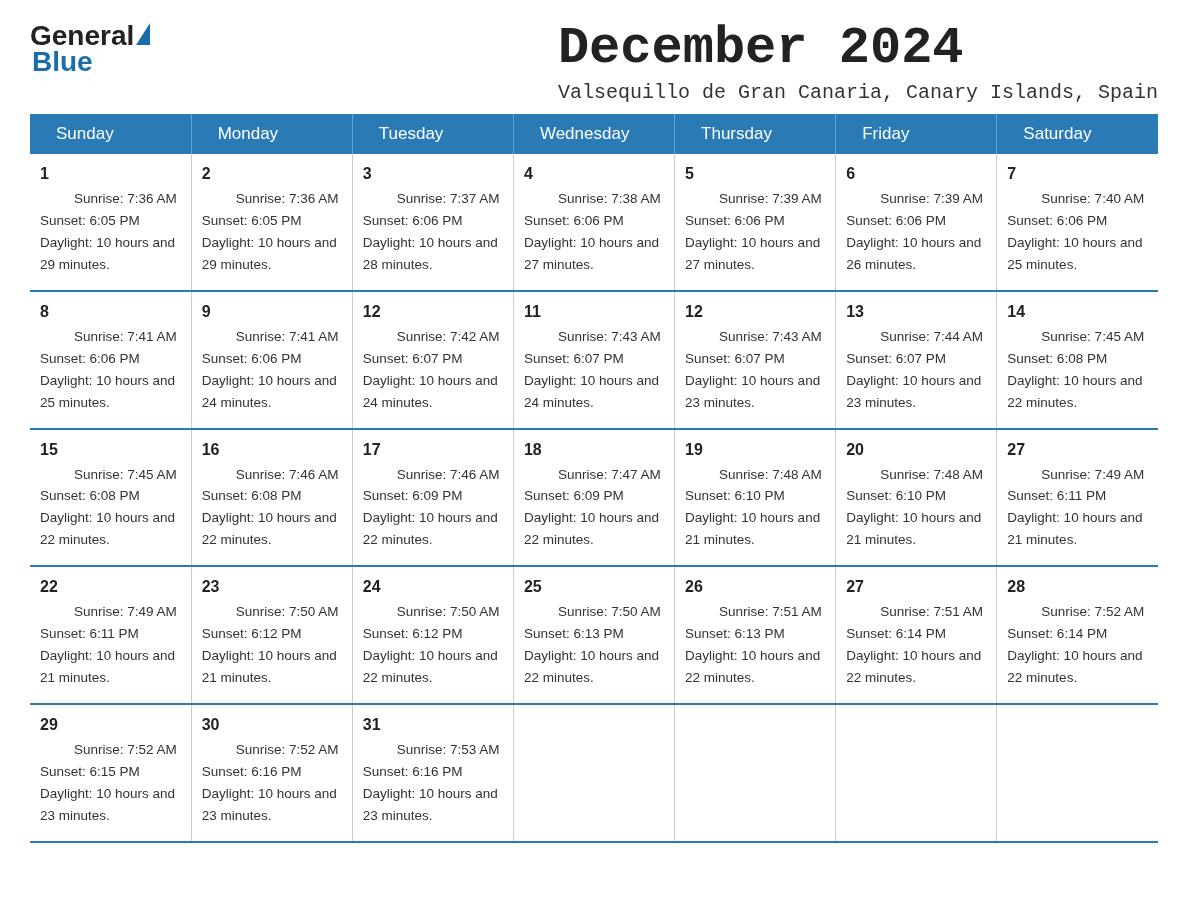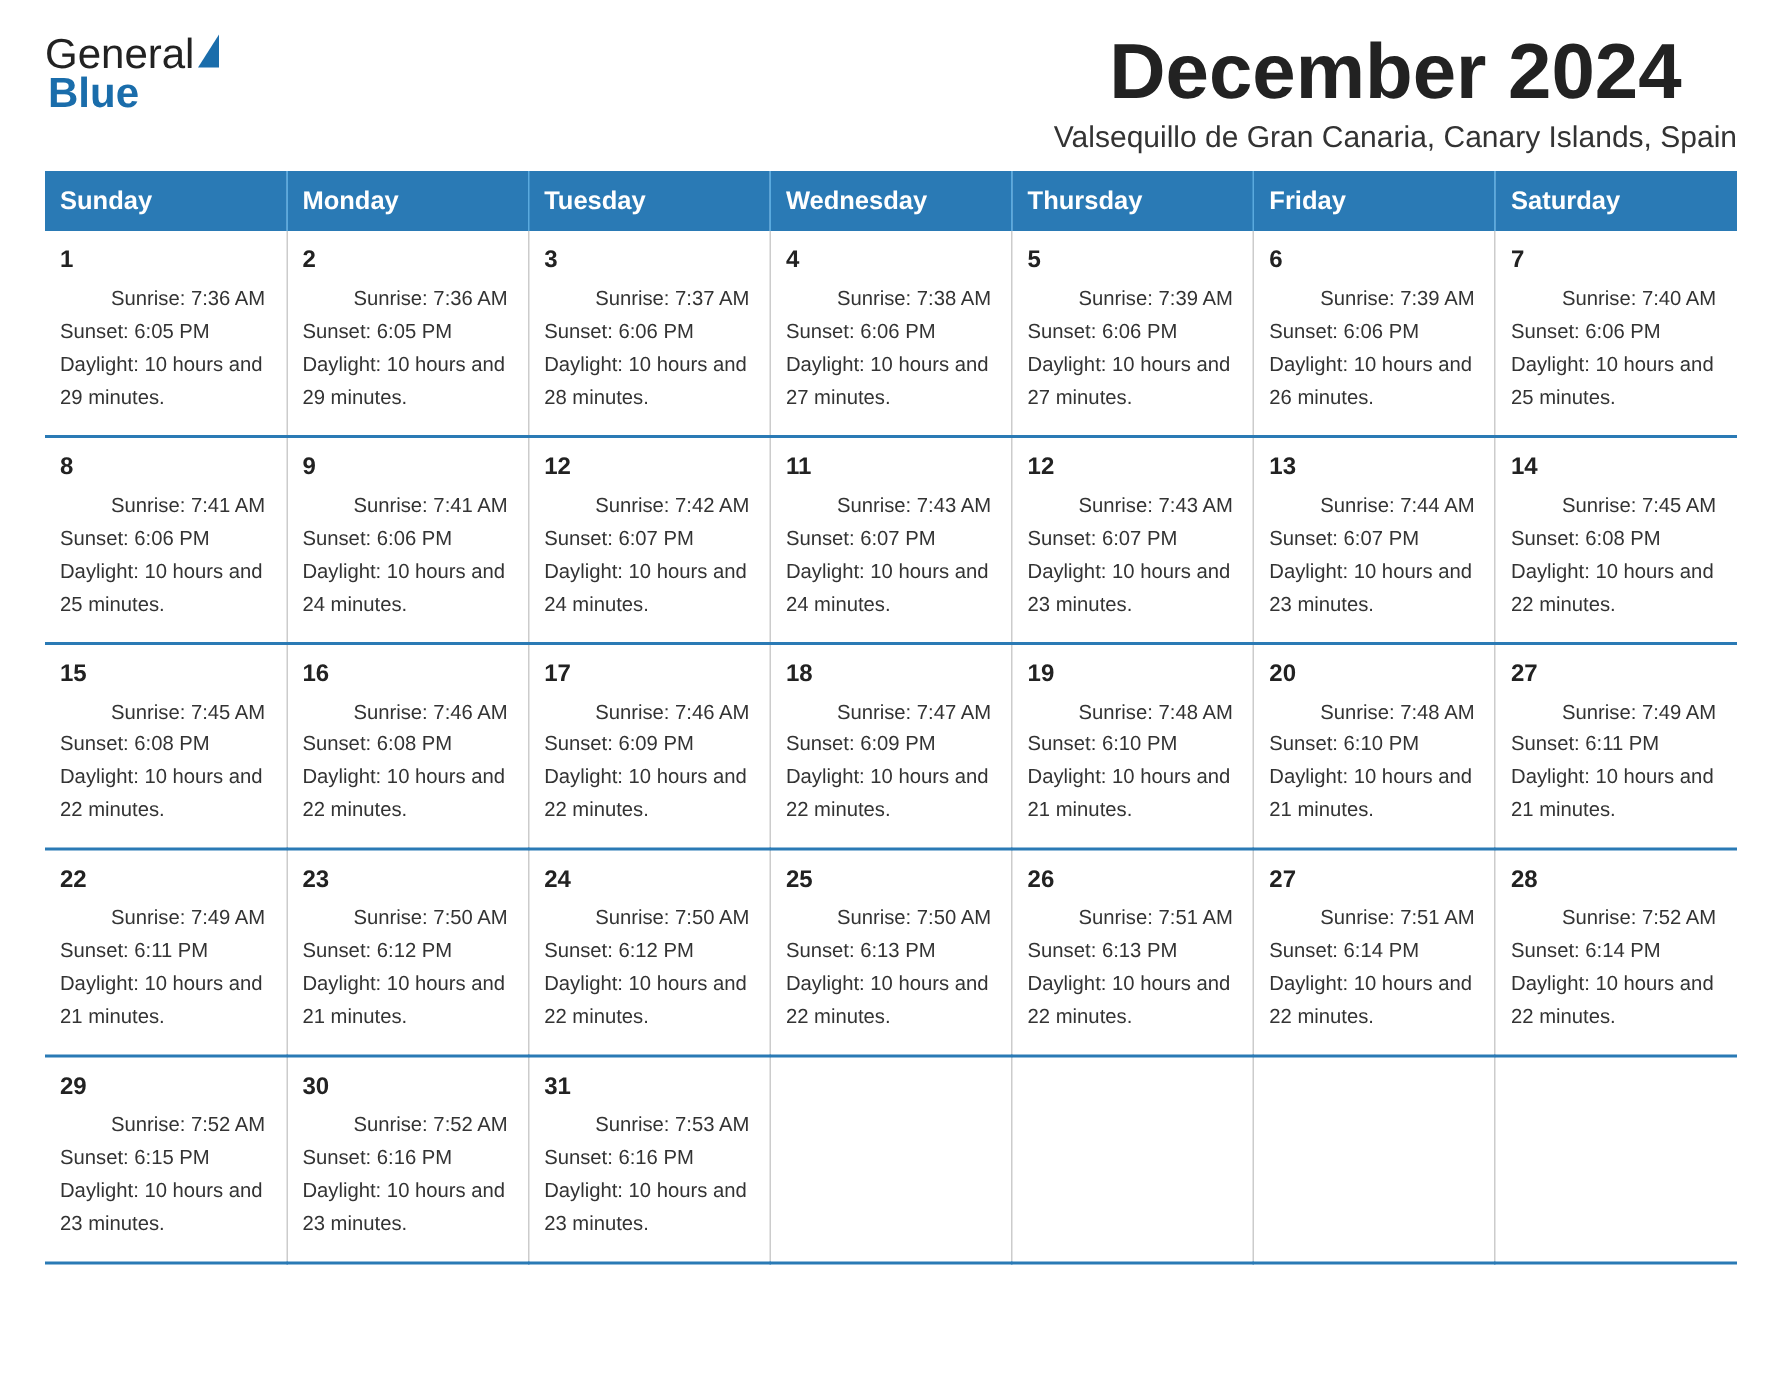--- a/index.html
+++ b/index.html
@@ -17,39 +17,40 @@
       align-items: flex-start;
       margin-bottom: 10px;
     }
     .logo {
       display: flex;
       align-items: flex-end;
       gap: 0;
     }
     .logo-general {
       font-size: 28px;
-      font-weight: normal;
+      font-weight: bold;
       color: #222;
     }
     .logo-blue {
       font-size: 28px;
       font-weight: bold;
       color: #1a6dab;
       text-align: center;
     }
     .logo-triangle {
       width: 0;
       height: 0;
       border-left: 14px solid transparent;
       border-bottom: 22px solid #1a6dab;
       margin-left: 2px;
       margin-bottom: 4px;
     }
     .title-block {
-      text-align: center;
+      text-align: left;
+      font-family: Liberation Mono, monospace;
     }
     .month-title {
       font-size: 52px;
       font-weight: bold;
       color: #222;
       line-height: 1.1;
     }
     .location-subtitle {
       font-size: 20px;
       color: #333;
@@ -59,23 +60,23 @@
       width: 100%;
       border-collapse: collapse;
       margin-top: 10px;
     }
     .calendar thead tr {
       background-color: #2a7ab5;
     }
     .calendar thead th {
       color: #fff;
       font-size: 17px;
-      font-weight: bold;
+      font-weight: normal;
       text-align: left;
-      padding: 10px 10px;
+      padding: 10px 26px;
       border-right: 1px solid #5aaade;
     }
     .calendar thead th:last-child {
       border-right: none;
     }
     .calendar tbody tr {
       border-bottom: 2px solid #2a7ab5;
     }
     .calendar tbody td {
       vertical-align: top;

